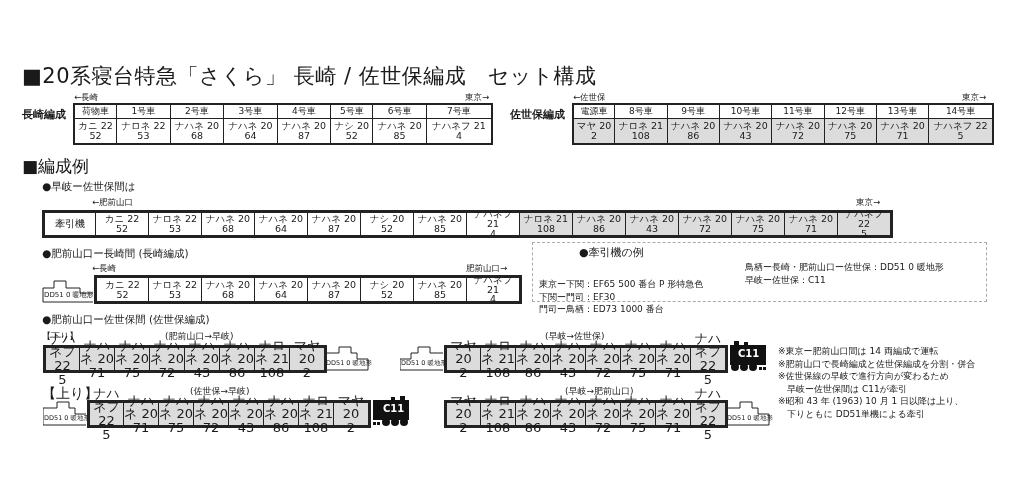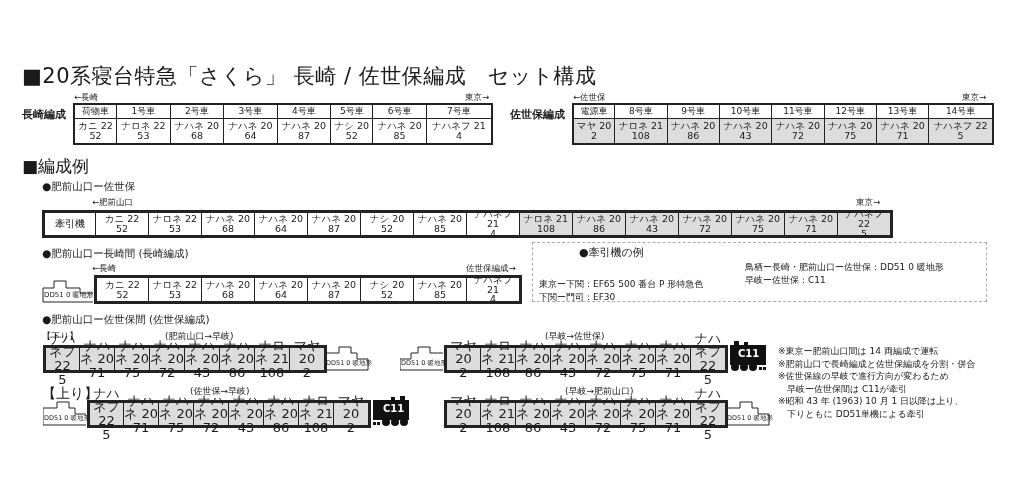--- a/index.html
+++ b/index.html
@@ -128,21 +128,21 @@
     <td class="gray">
           <div>ナハネフ 22</div>
           <div>5</div>
         </td>
   </tr>
 </tbody>
   </table>
 
 <div class="abs h2" style="left:22px;top:155px;">■編成例</div>
 
-<div class="abs h3" style="left:42px;top:180px;">●肥前山口ー佐世保</div>
+<div class="abs h3" style="left:42px;top:180px;">●早岐ー佐世保間は</div>
 <div class="abs small" style="left:92px;top:197px;">←肥前山口</div>
 <div class="abs small" style="left:856px;top:197px;">東京→</div>
 <div class="train" style="left:42px;top:210px;border:2px solid #222;height:28px;">
   <div class="car white" style="width:52px;height:24px;font-size:10px;">牽引機</div>
   <div class="car white" style="width:53px;height:24px;">
       <div>カニ 22</div>
       <div>52</div>
     </div>
   <div class="car white" style="width:53px;height:24px;">
       <div>ナロネ 22</div>
@@ -197,21 +197,21 @@
       <div>71</div>
     </div>
   <div class="car gray" style="width:53px;height:24px;">
       <div>ナハネフ 22</div>
       <div>5</div>
     </div>
 </div>
 
 <div class="abs h3" style="left:42px;top:247px;">●肥前山口ー長崎間 (長崎編成)</div>
 <div class="abs small" style="left:92px;top:263px;">←長崎</div>
-<div class="abs small" style="left:466px;top:263px;">佐世保編成→</div>
+<div class="abs small" style="left:466px;top:263px;">肥前山口→</div>
 <div class="abs" style="left:42px;top:276px;width:52px;height:27px;">
   <svg width="52" height="27">
       <polyline points="1,26 1,12 12,12 12,5 24,5 24,12 38,12 38,17 51,17" fill="none" stroke="#222" stroke-width="1"></polyline>
       <line x1="1" y1="26" x2="51" y2="26" stroke="#222"></line>
     </svg>
   <div class="abs" style="left:2px;top:14px;font-size:7px;white-space:nowrap;">DD51 0 暖地形</div>
 </div>
 <div class="train" style="left:94px;top:275px;border:2px solid #222;height:29px;">
   <div class="car white" style="width:53px;height:25px;">
       <div>カニ 22</div>
@@ -245,20 +245,21 @@
       <div>ナハネフ 21</div>
       <div>4</div>
     </div>
 </div>
 
 <div class="abs dashed-box" style="left:532px;top:242px;width:455px;height:60px;">
   <div class="abs" style="left:6px;top:2px;font-size:11px;white-space:nowrap;margin-left:40px;">●牽引機の例</div>
   <div class="abs" style="left:6px;top:18px;font-size:9px;line-height:12.5px;white-space:nowrap;margin-top:17px;">
     <div>東京ー下関：EF65 500 番台 P 形特急色</div>
     <div>下関ー門司：EF30</div>
+    <div>門司ー鳥栖：ED73 1000 番台</div>
   </div>
   <div class="abs" style="left:212px;top:18px;font-size:9px;line-height:12.5px;white-space:nowrap;">
     <div>鳥栖ー長崎・肥前山口ー佐世保：DD51 0 暖地形</div>
     <div>早岐ー佐世保：C11</div>
   </div>
 </div>
 
 <div class="abs h3" style="left:42px;top:313px;">●肥前山口ー佐世保間 (佐世保編成)</div>
 
 <div class="abs small" style="left:42px;top:330px;font-size:9px;">【下り】</div>

